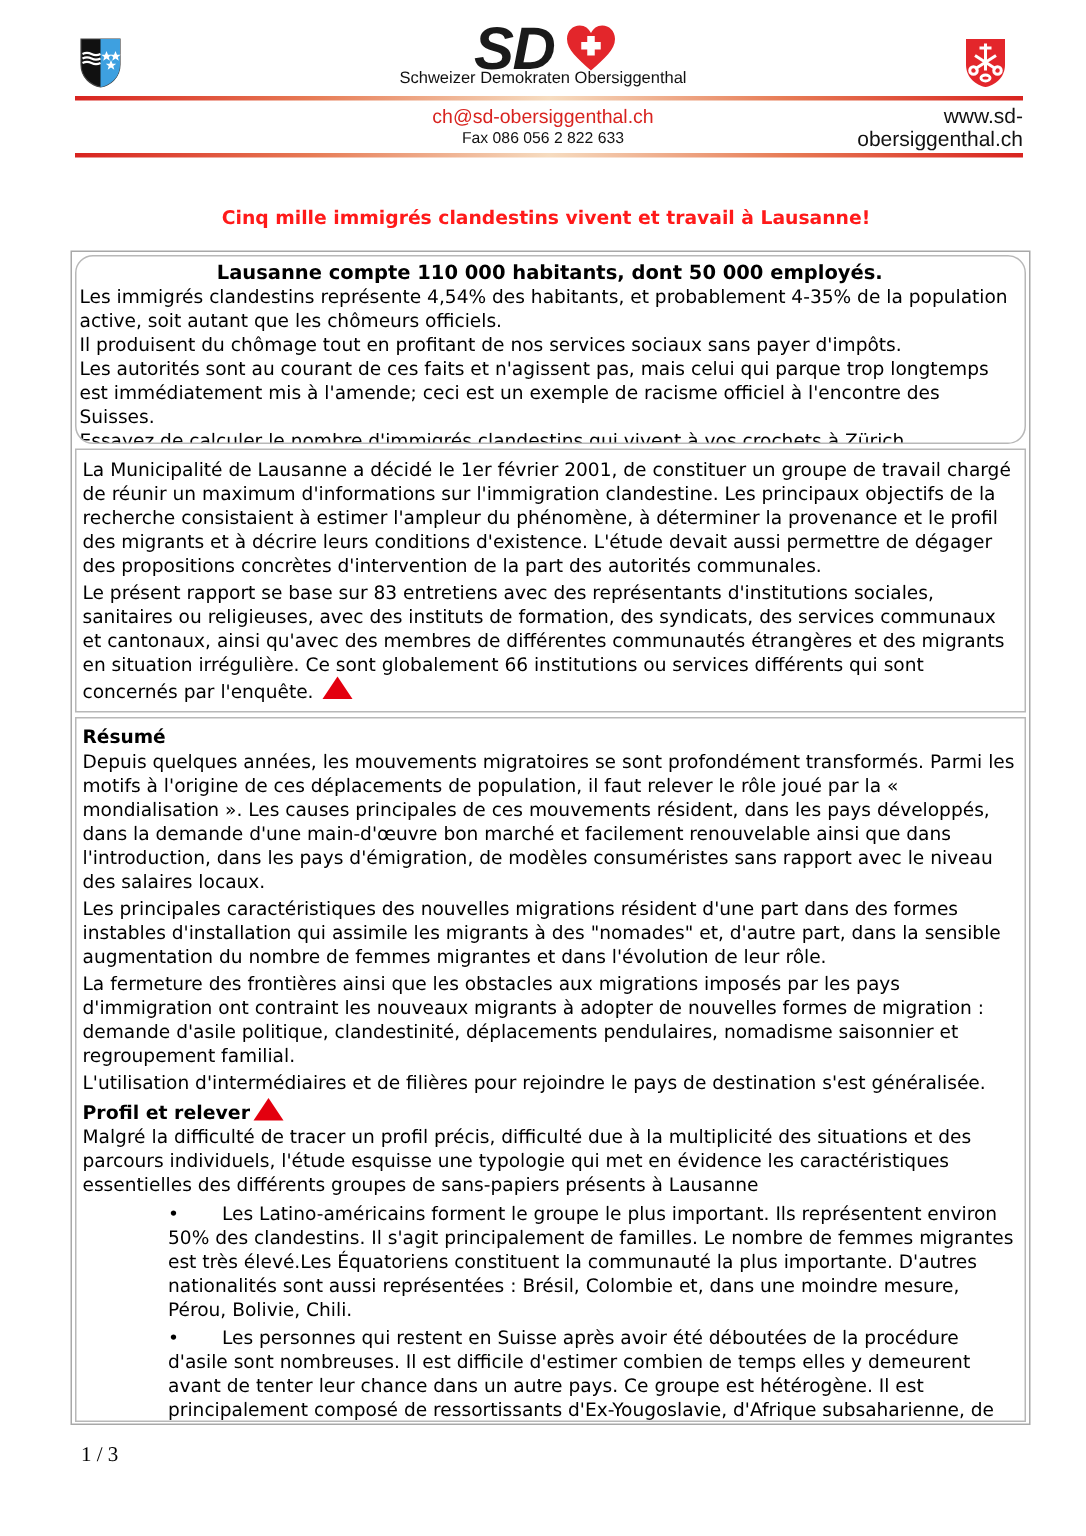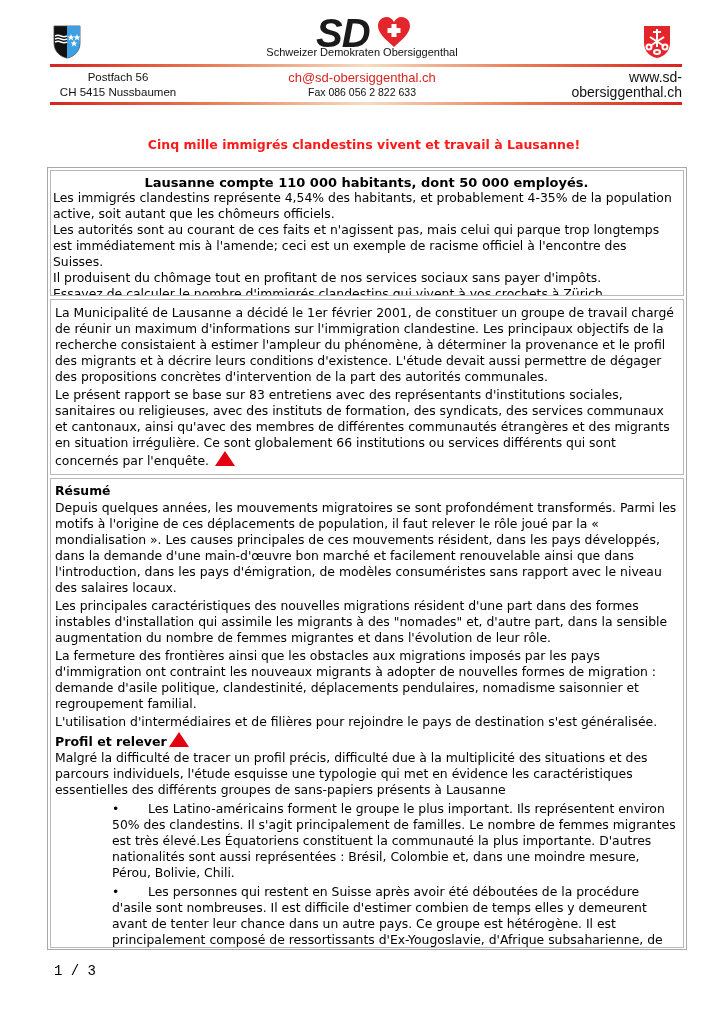--- a/index.html
+++ b/index.html
@@ -26,35 +26,35 @@
   .contact-center .fax { color: #111; font-size: 10.5px; }
   .contact-right { left: 530px; top: 70px; width: 152px; text-align: right; color: #111; font-size: 14px; }
 
   .headline { position: absolute; left: 0; width: 724px; top: 137px; text-align: center;
               color: #ff1a1a; font-weight: bold; font-size: 12.5px; padding-left: 4px; box-sizing: border-box; }
 
   .doc-table { position: absolute; left: 47px; top: 167px; width: 640px; height: 783px;
                border: 1px solid #a8a8a8; box-sizing: border-box; background: #fff; }
   .cell { position: absolute; left: 2px; right: 2px; border: 1px solid #b8b8b8; box-sizing: border-box;
           font-size: 12.4px; line-height: 16px; padding: 4px 3px 0 4px; overflow: hidden; }
-  .cell-1 { top: 2px; height: 126px; padding-left: 2px; }
+  .cell-1 { top: 2px; height: 126px; padding-left: 2px; border-radius: 12px; }
   .cell-2 { top: 131px; height: 176px; }
   .cell-3 { top: 310px; height: 470px; }
   .center { text-align: left; }
   .bold { font-weight: bold; }
   .title-lg { font-size: 13px; font-weight: bold; text-align: center; line-height: 15px; }
   p { margin: 0; }
   .para { margin-top: 2px; }
   .para-first { margin-top: 1px; }
   .subhead { font-weight: bold; font-size: 12.6px; margin-top: 2px; }
   .tri { display: inline-block; width: 0; height: 0; border-left: 10px solid transparent;
          border-right: 10px solid transparent; border-bottom: 15px solid #e3000f; vertical-align: -1px; margin-left: 2px; }
   .bullet-item { margin-left: 57px; margin-top: 3px; }
   .bullet-item .dot { display: inline-block; width: 36px; }
-  .page-num { position: absolute; left: 54px; top: 963px; font-family: Liberation Mono, monospace; font-size: 14px; }
+  .page-num { position: absolute; left: 54px; top: 963px; font-family: Liberation Serif, serif; font-size: 14px; }
 </style>
 </head>
 <body>
 
 <div class="letterhead">
   <svg class="crest crest-left" viewBox="0 0 28 34">
     <path d="M1 1 H27 V18 C27 27 20 32 14 33 C8 32 1 27 1 18 Z" fill="#111" stroke="#444" stroke-width="0.8"></path>
     <path d="M14 1 H27 V18 C27 27 20 32 14 33 Z" fill="#3ea0e0"></path>
     <path d="M2 11 Q5 9.5 8 11 T14 11 M2 14 Q5 12.5 8 14 T14 14 M2 17 Q5 15.5 8 17 T14 17" stroke="#fff" stroke-width="1.4" fill="none"></path>
     <g fill="#fff">
@@ -82,41 +82,37 @@
       <line x1="7" y1="12" x2="21" y2="21"></line>
       <line x1="21" y1="12" x2="7" y2="21"></line>
       <circle cx="6" cy="22" r="2.5"></circle>
       <circle cx="22" cy="22" r="2.5"></circle>
       <ellipse cx="14" cy="27" rx="3" ry="2"></ellipse>
     </g>
   </svg>
 
   <div class="bar bar-top"></div>
 
-  <div class="contact contact-left">
-    <div>Postfach 56</div>
-    <div>CH 5415 Nussbaumen</div>
-  </div>
   <div class="contact contact-center">
     <div class="email">ch@sd-obersiggenthal.ch</div>
     <div class="fax">Fax 086 056 2 822 633</div>
   </div>
   <div class="contact contact-right">www.sd-obersiggenthal.ch</div>
 
   <div class="bar bar-bottom"></div>
 </div>
 
 <div class="headline">Cinq mille immigrés clandestins vivent et travail à Lausanne!</div>
 
 <div class="doc-table">
   <div class="cell cell-1">
     <div class="title-lg">Lausanne compte 110 000 habitants, dont 50 000 employés.</div>
     <p>Les immigrés clandestins représente 4,54% des habitants, et probablement 4-35% de la population active, soit autant que les chômeurs officiels.</p>
+    <p>Il produisent du chômage tout en profitant de nos services sociaux sans payer d'impôts.</p>
     <p>Les autorités sont au courant de ces faits et n'agissent pas, mais celui qui parque trop longtemps est immédiatement mis à l'amende; ceci est un exemple de racisme officiel à l'encontre des Suisses.</p>
-    <p>Il produisent du chômage tout en profitant de nos services sociaux sans payer d'impôts.</p>
     <p>Essayez de calculer le nombre d'immigrés clandestins qui vivent à vos crochets à Zürich, Obersiggenthal ou en Suisse?</p>
   </div>
 
   <div class="cell cell-2">
     <p class="para-first">La Municipalité de Lausanne a décidé le 1er février 2001, de constituer un groupe de travail chargé de réunir un maximum d'informations sur l'immigration clandestine. Les principaux objectifs de la recherche consistaient à estimer l'ampleur du phénomène, à déterminer la provenance et le profil des migrants et à décrire leurs conditions d'existence. L'étude devait aussi permettre de dégager des propositions concrètes d'intervention de la part des autorités communales.</p>
     <p class="para"><span>Le présent rapport se base sur 83 entretiens avec des représentants d'institutions sociales, sanitaires ou religieuses, avec des instituts de formation, des syndicats, des services communaux et cantonaux, ainsi qu'avec des membres de différentes communautés étrangères et des migrants en situation irrégulière. Ce sont globalement 66 institutions ou services différents qui sont concernés par l'enquête.</span> <span class="tri"></span></p>
   </div>
 
   <div class="cell cell-3">
     <div class="bold center">Résumé</div>

